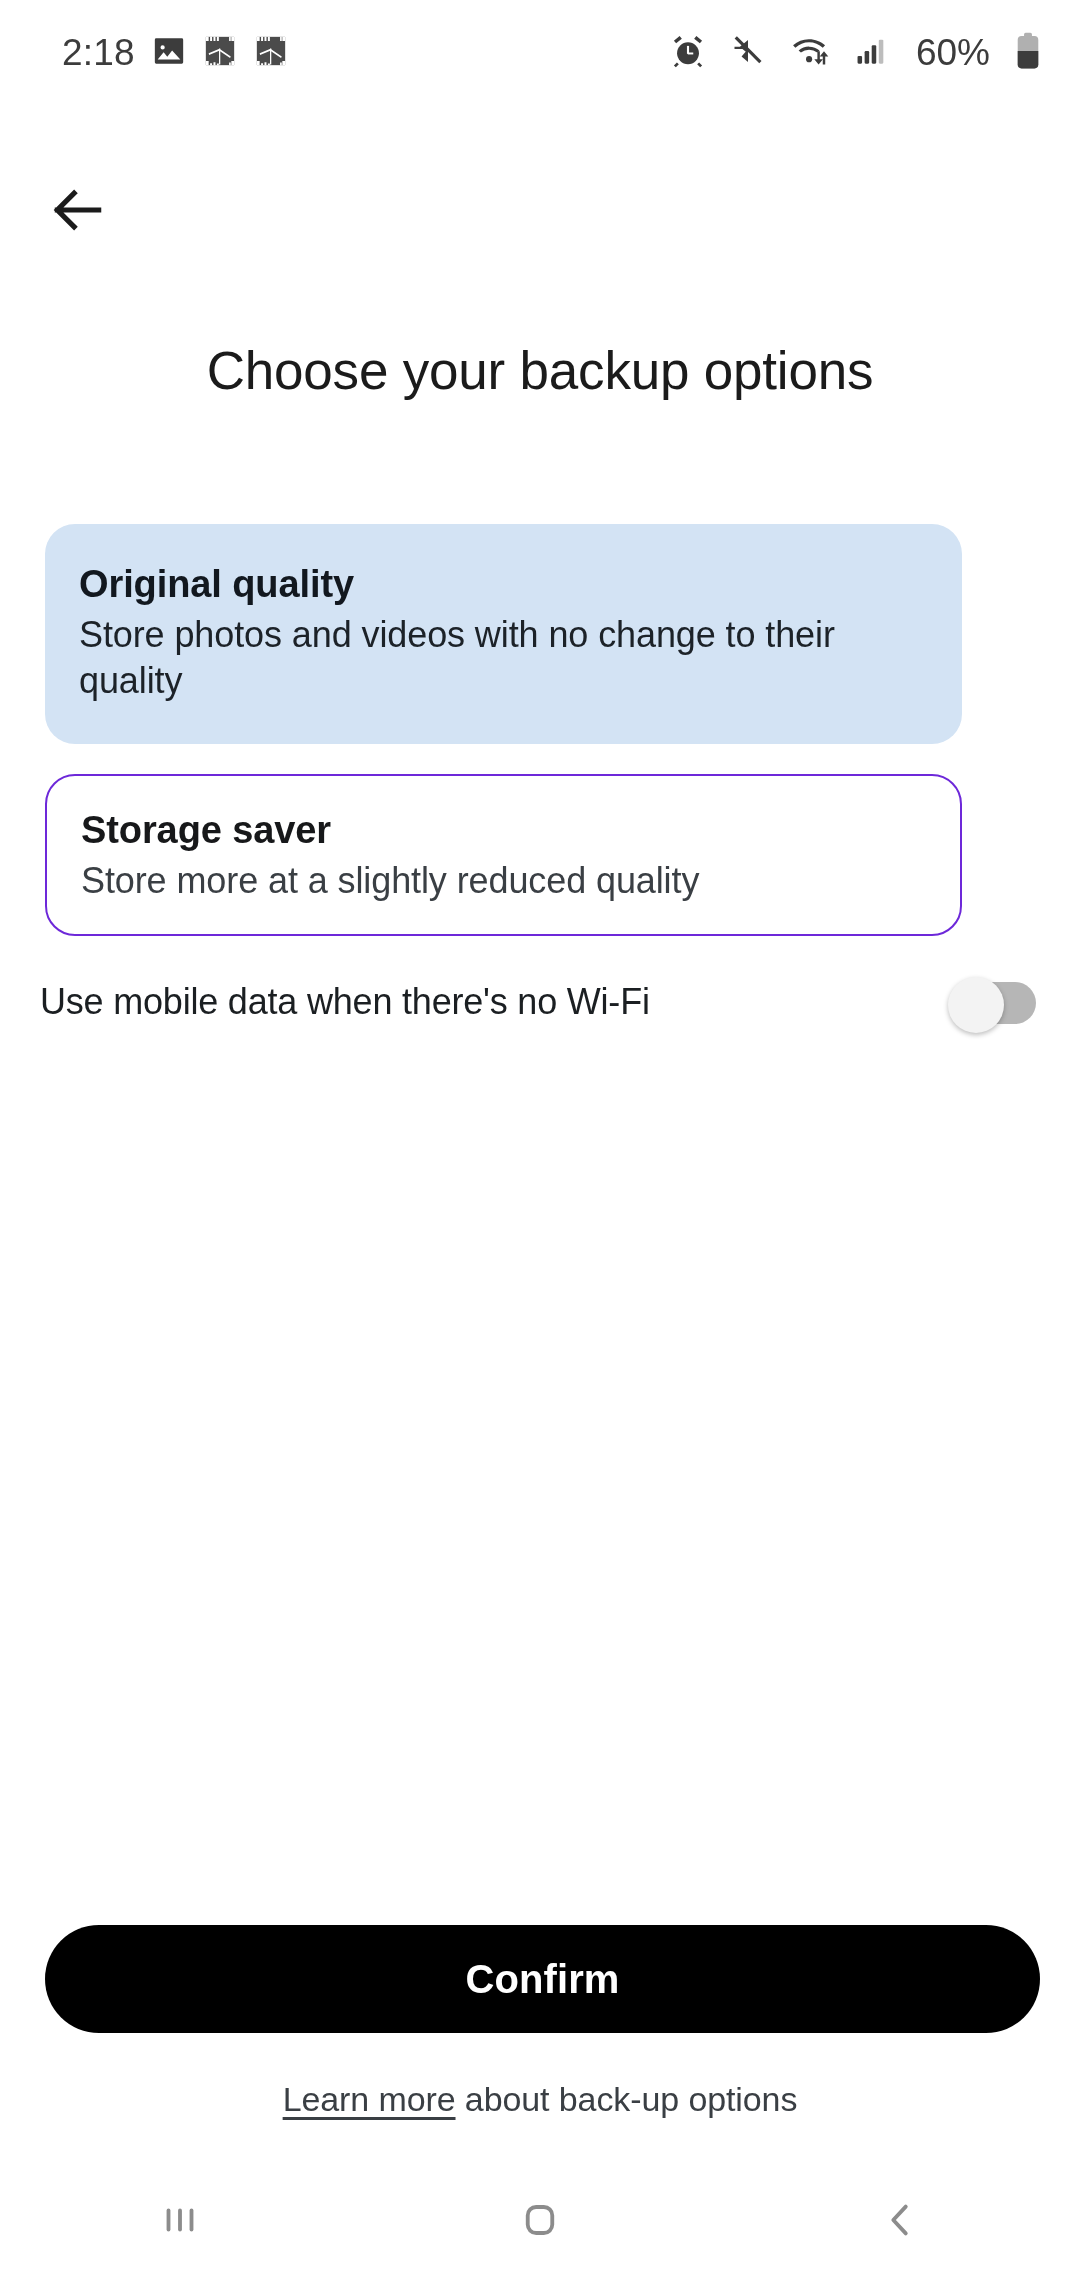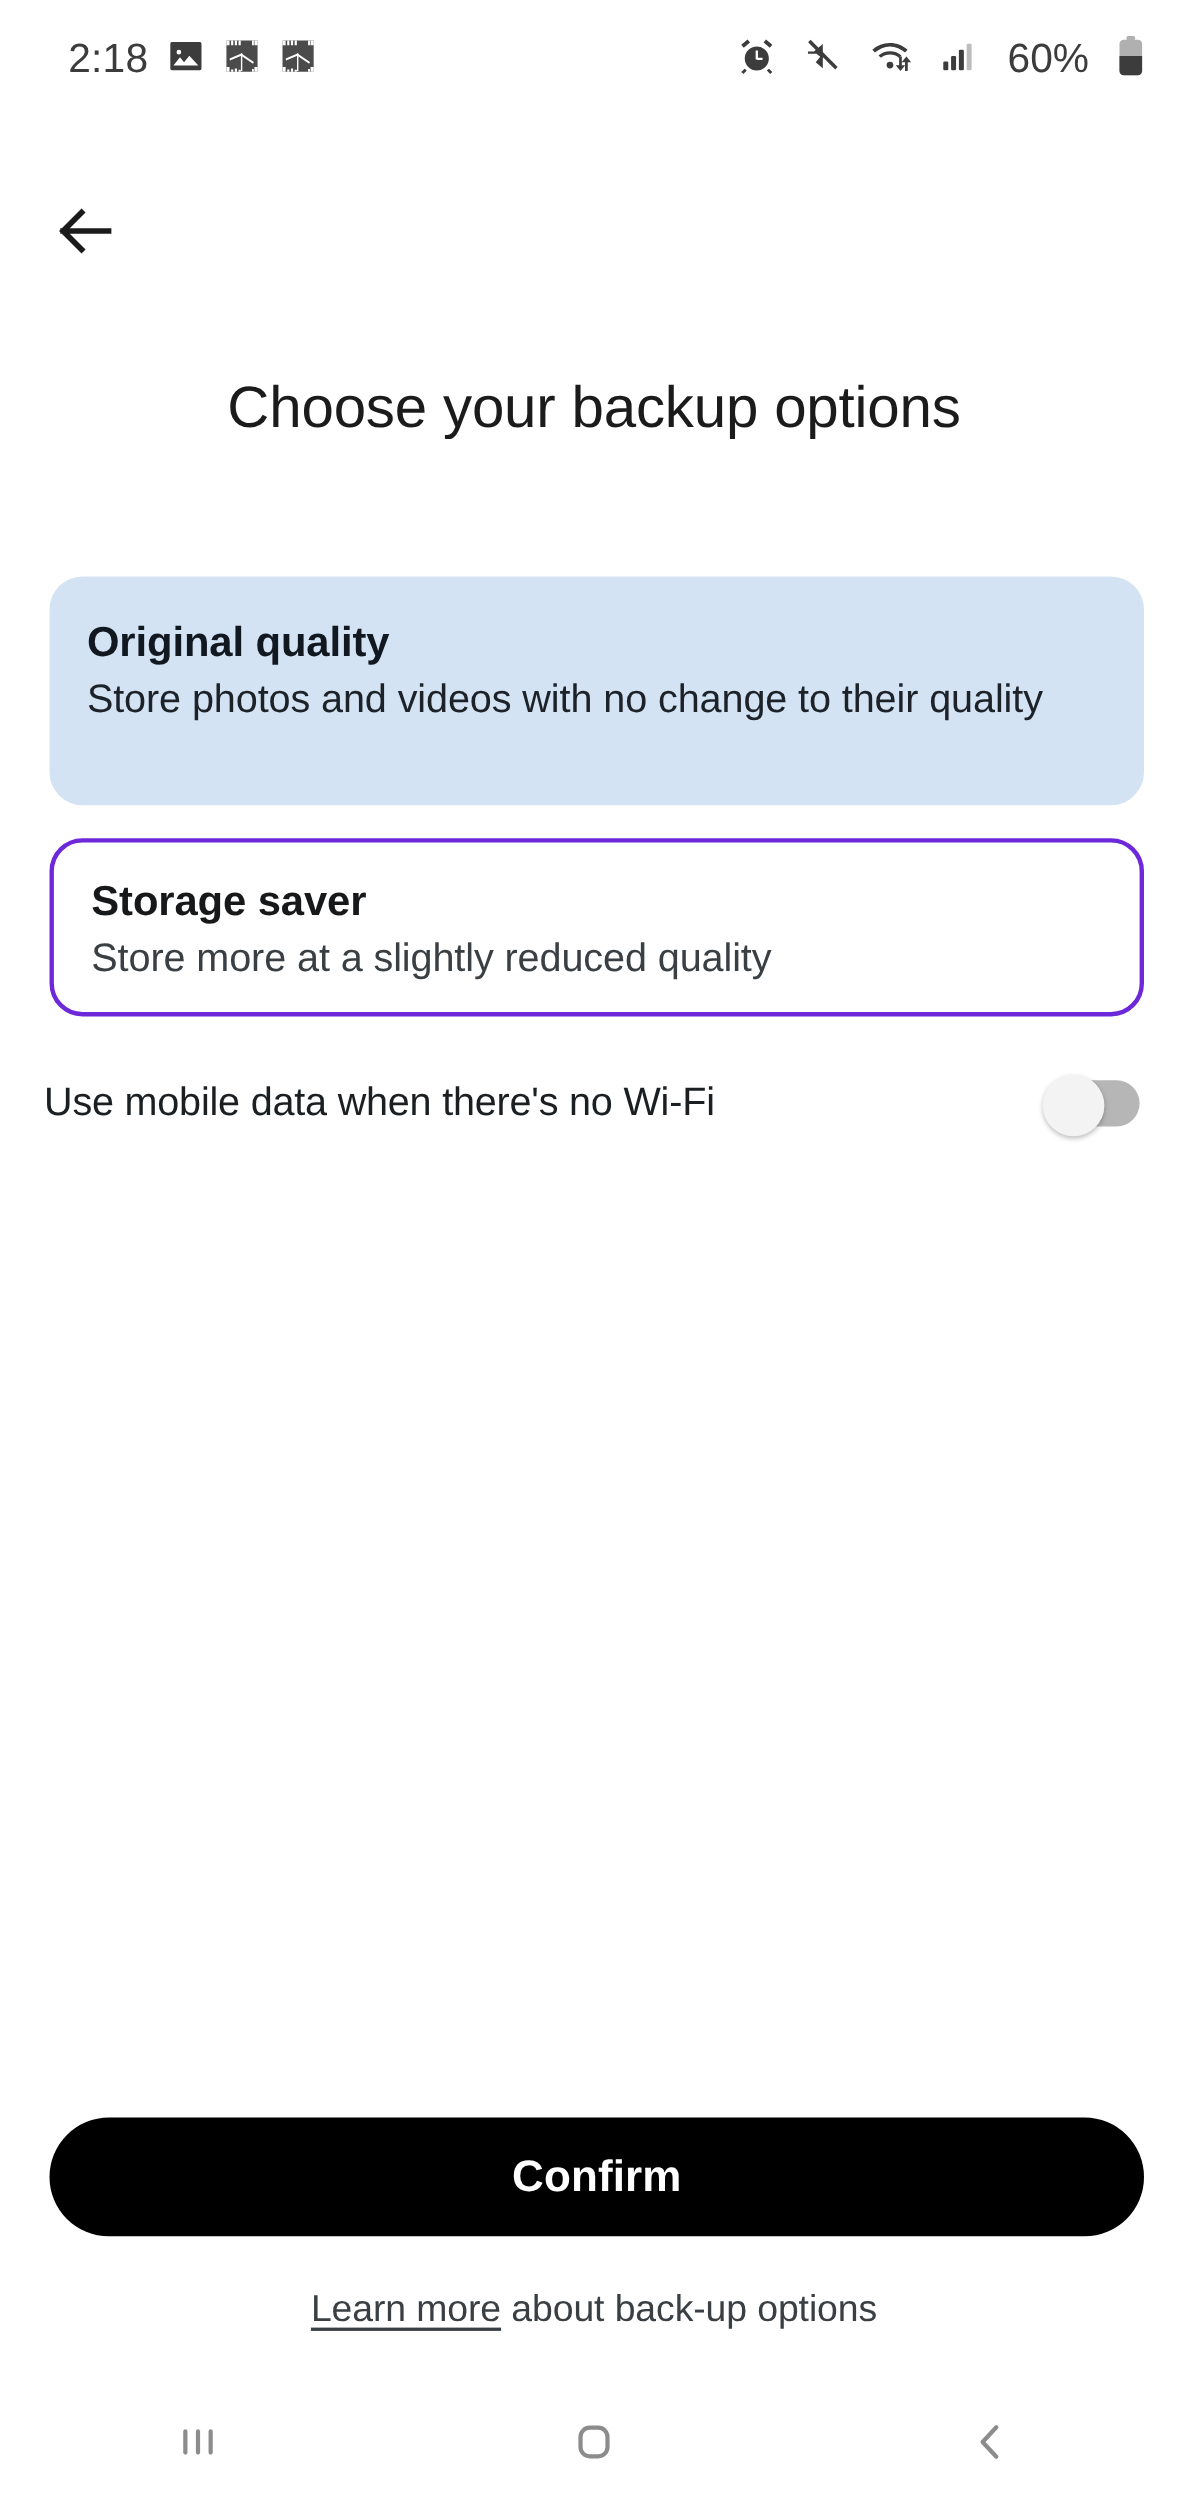--- a/index.html
+++ b/index.html
@@ -84,32 +84,32 @@
     letter-spacing: -0.2px;
   }
 
   
   .options {
     position: absolute;
     top: 524px; left: 45px;
     width: 995px;
   }
   .option-card {
-    width: 995px;
+    width: 917px;
     border-radius: 30px;
     padding: 38px 34px 40px 34px;
     cursor: pointer;
   }
   .option-card.selected {
     background: #d3e3f4;
     min-height: 208px;
   }
   .option-card.unselected {
     background: #ffffff;
-    border: 4px solid #6d28d9;
+    border: 2px solid #6d28d9;
     min-height: 162px;
     padding-top: 32px;
     padding-bottom: 14px;
   }
   .spacer-cards { height: 30px; }
   .option-title {
     font-size: 38px;
     font-weight: 700;
     color: #12181f;
     line-height: 1.18;

